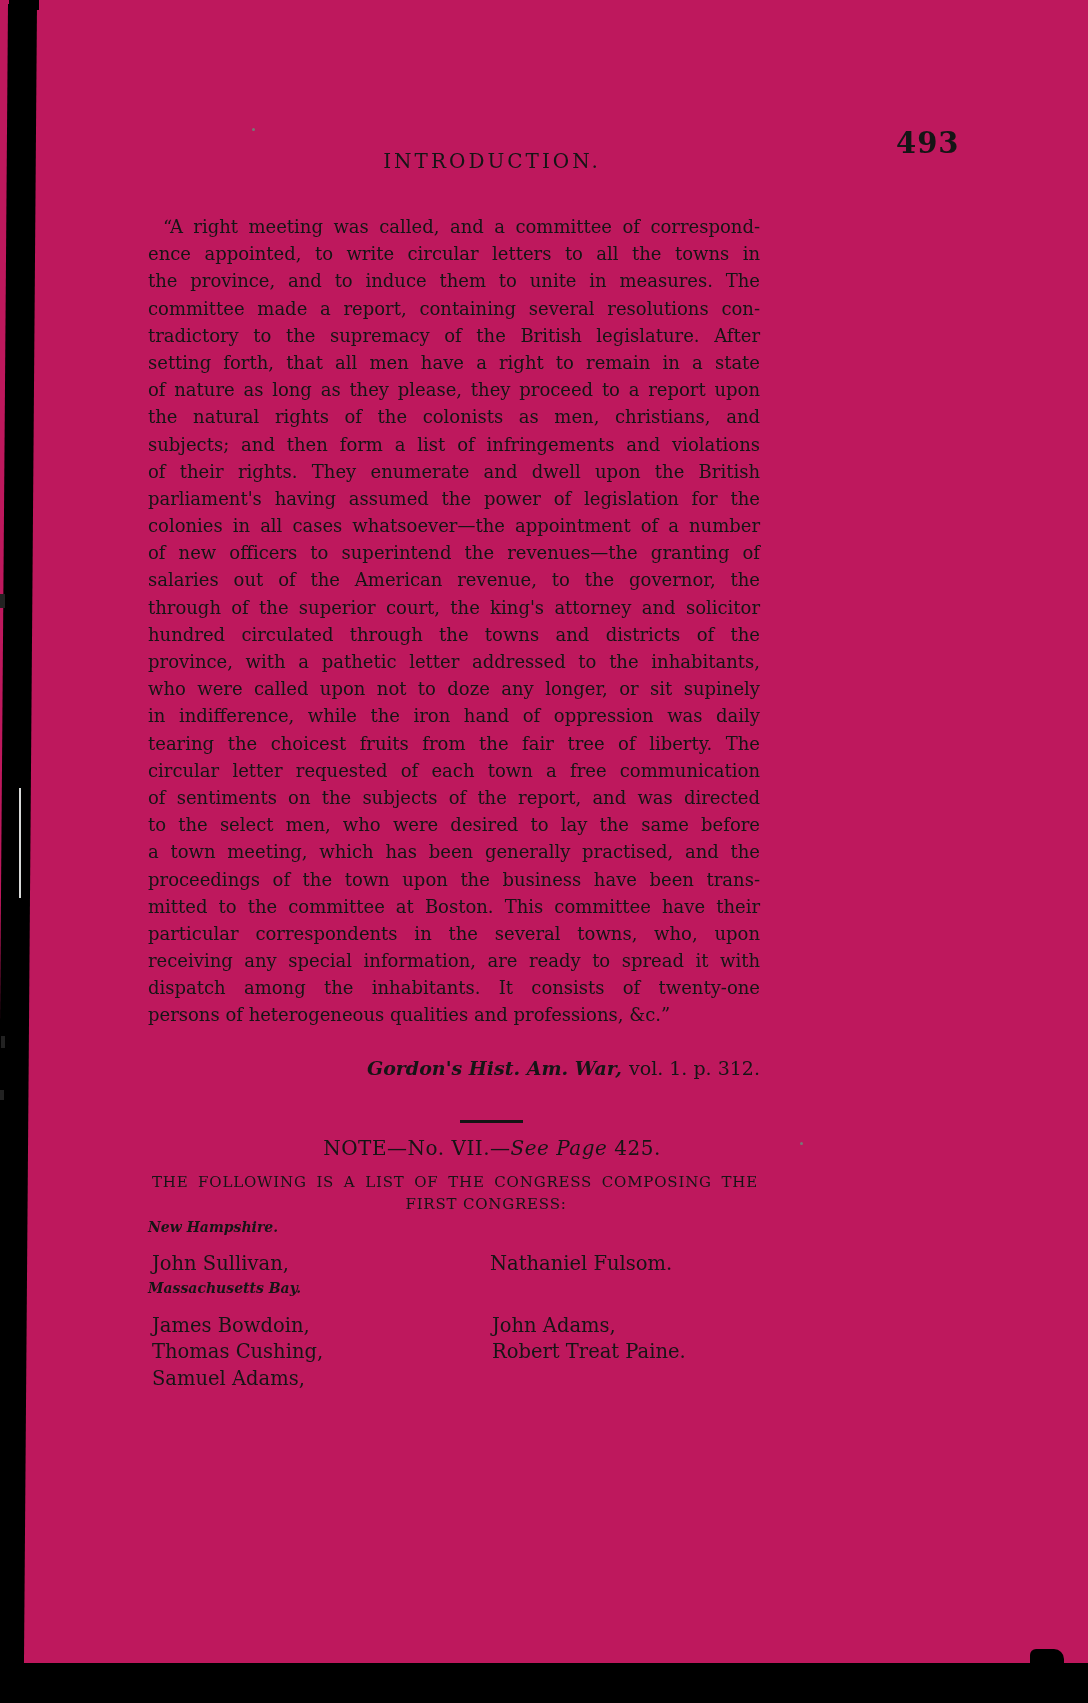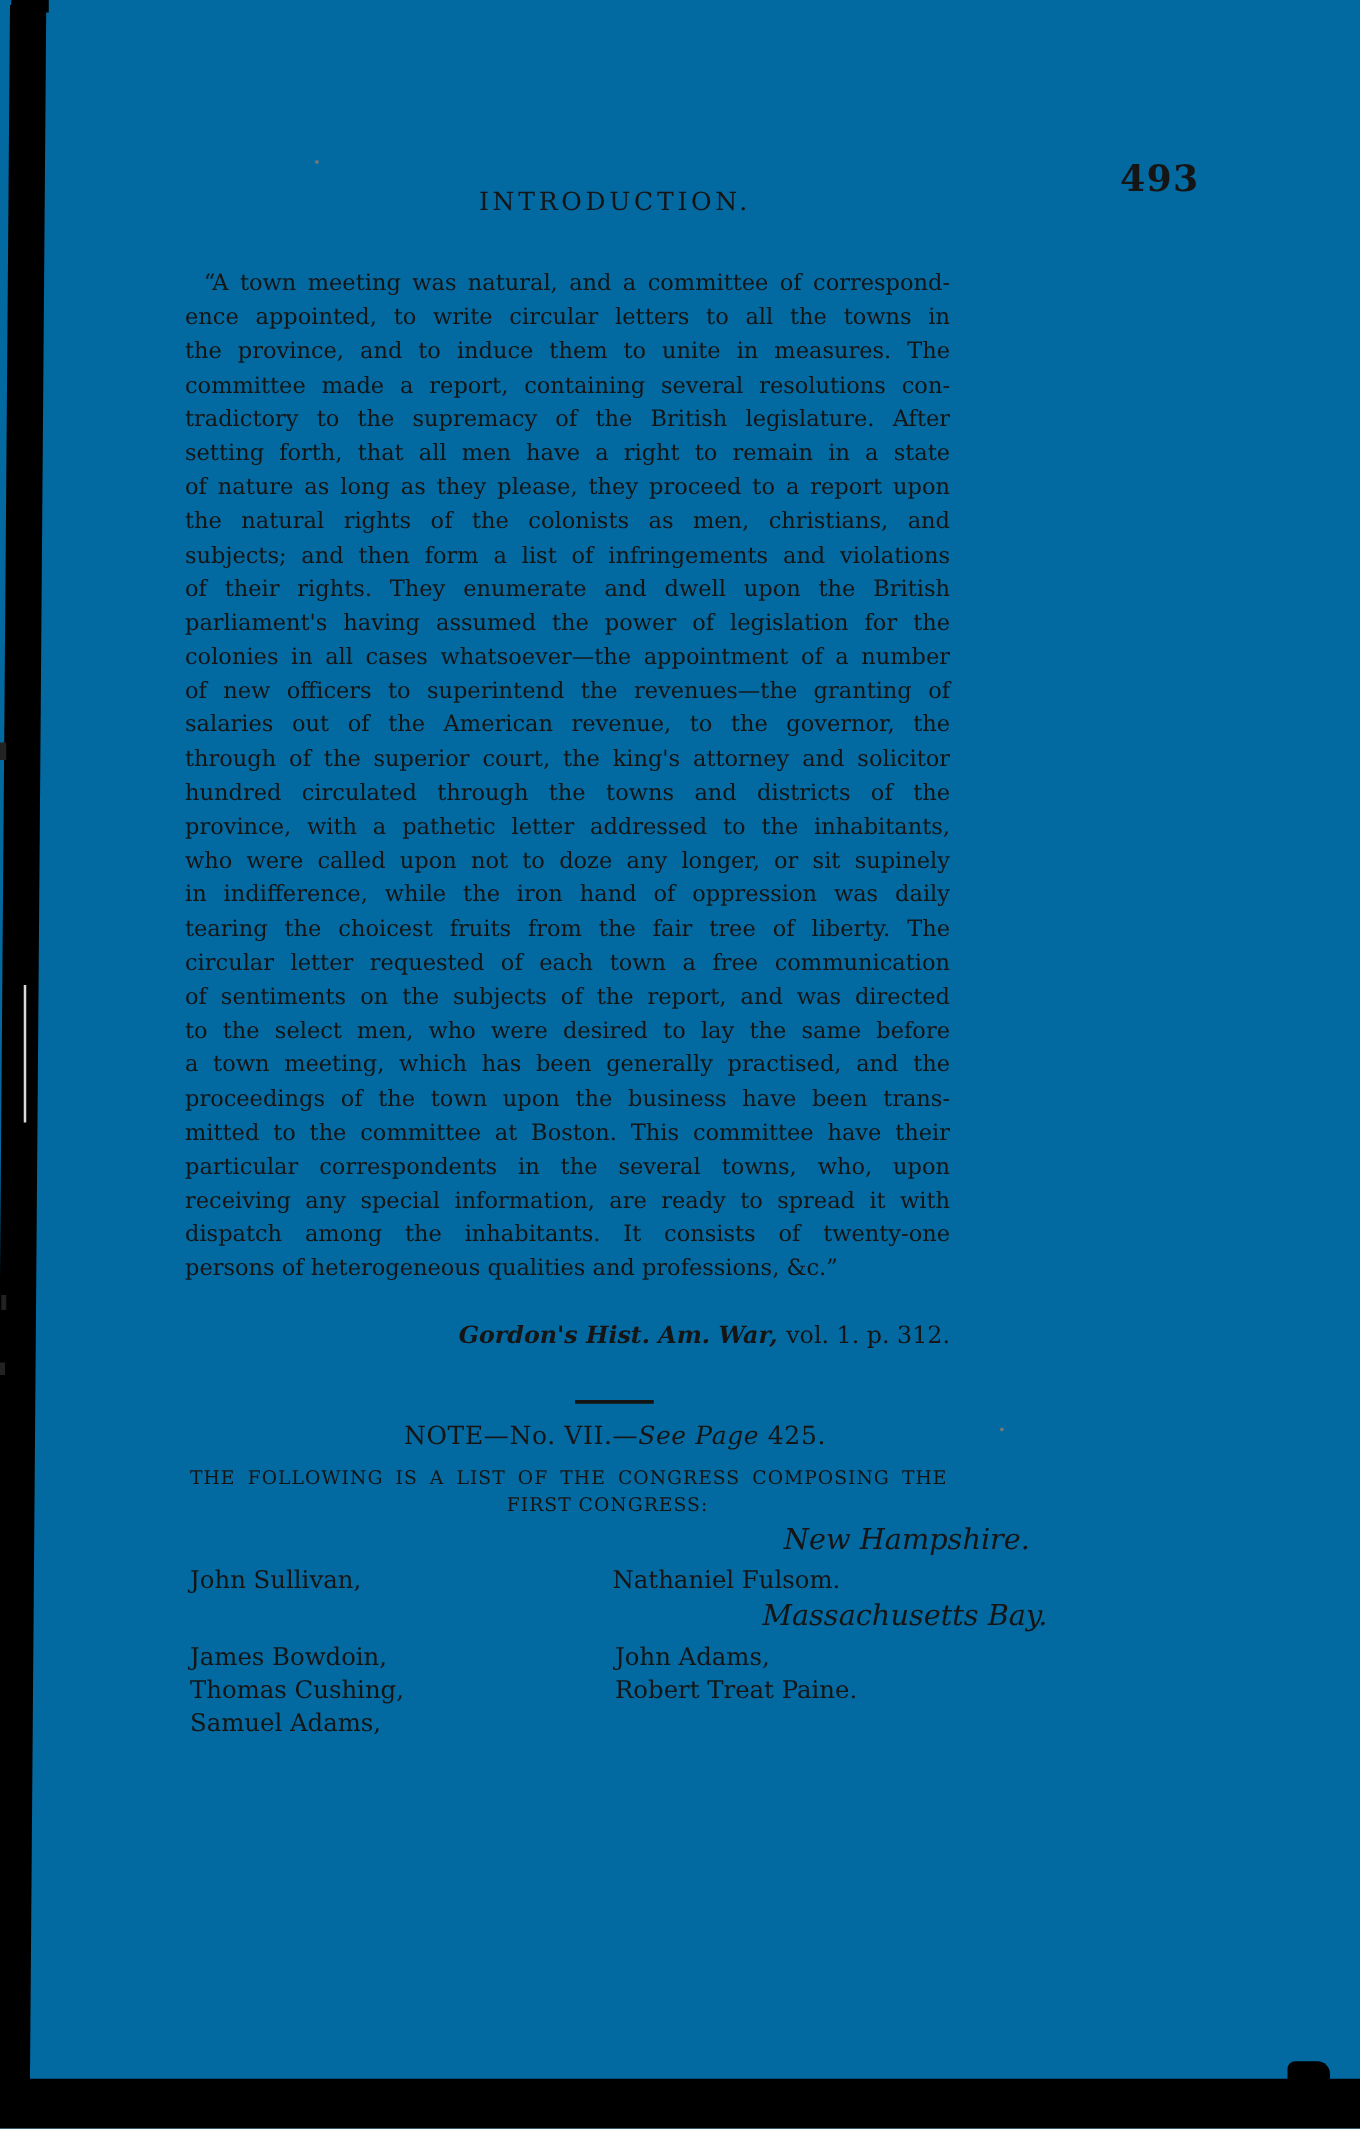--- a/index.html
+++ b/index.html
@@ -1,20 +1,20 @@
 <!DOCTYPE html>
 <html><head>
 <meta charset="utf-8">
 <style>
   html,body{margin:0;padding:0;background:#e8e8e8;}
   .page{
     position:relative;
     width:1088px;height:1703px;
     margin:0 auto;
-    background:#0369a1;
+    background:#be185d;
     overflow:hidden;
     font-family:"DejaVu Serif","Liberation Serif",serif;
     color:#151515;
   }
   
   .bar-left{position:absolute;left:8px;top:4px;width:29px;height:1668px;background:#000;
     transform:rotate(0.45deg);transform-origin:top left;}
   .bar-left-stub{position:absolute;left:9px;top:0;width:30px;height:10px;background:#000;}
   .bar-bottom{position:absolute;left:0;top:1663px;width:1088px;height:40px;background:#000;}
   .blob-br{position:absolute;left:1030px;top:1649px;width:34px;height:22px;background:#000;border-radius:6px 10px 0 0;}
@@ -41,21 +41,21 @@
   .cite .vol{margin-left:7px;}
   
   .divider{position:absolute;left:460px;top:1120px;width:63px;height:3px;background:#141414;}
   
   .note{position:absolute;left:148px;top:1136px;width:688px;text-align:center;font-size:20px;letter-spacing:.5px;}
   .note .it{font-style:italic;}
   
   .caps1{position:absolute;left:152px;top:1173px;width:606px;font-size:15px;letter-spacing:.8px;
     text-align:justify;text-align-last:justify;line-height:18px;}
   .caps2{position:absolute;left:148px;top:1195px;width:676px;text-align:center;font-size:15px;letter-spacing:.8px;}
-  .state{font-style:italic;font-weight:normal;font-size:23px;text-align:right;position:absolute;}
+  .state{font-style:italic;font-weight:bold;font-size:14px;text-align:left;position:absolute;}
   .state-nh{left:148px;top:1219px;width:676px;}
   .state-ma{left:148px;top:1280px;width:690px;}
   .rows{position:absolute;left:152px;width:612px;font-size:19.5px;}
   .rows-nh{top:1251px;}
   .rows-ma{top:1313px;}
   .mrow{position:relative;height:26.3px;line-height:26.3px;}
   .mleft{position:absolute;left:0;white-space:nowrap;}
   .mright{position:absolute;left:340px;white-space:nowrap;}
   .rows-nh .mright{left:338px;}
 </style>
@@ -71,21 +71,21 @@
   <div class="tick t2"></div>
   <div class="tick t3"></div>
   <div class="speck s1"></div>
   <div class="speck s2"></div>
 
   <div class="hdr">INTRODUCTION.</div>
   <div class="pageno">493</div>
 
   <div class="para">
 
-  <div class="pline">“A town meeting was natural, and a committee of correspond-</div>
+  <div class="pline">“A right meeting was called, and a committee of correspond-</div>
       <div class="pline">ence appointed, to write circular letters to all the towns in</div>
       <div class="pline">the province, and to induce them to unite in measures.  The</div>
       <div class="pline">committee made a report, containing several resolutions con-</div>
       <div class="pline">tradictory to the supremacy of the British legislature.  After</div>
       <div class="pline">setting forth, that all men have a right to remain in a state</div>
       <div class="pline">of nature as long as they please, they proceed to a report upon</div>
       <div class="pline">the natural rights of the colonists as men, christians, and</div>
       <div class="pline">subjects; and then form a list of infringements and violations</div>
       <div class="pline">of their rights.  They enumerate and dwell upon the British</div>
       <div class="pline">parliament's having assumed the power of legislation for the</div>

